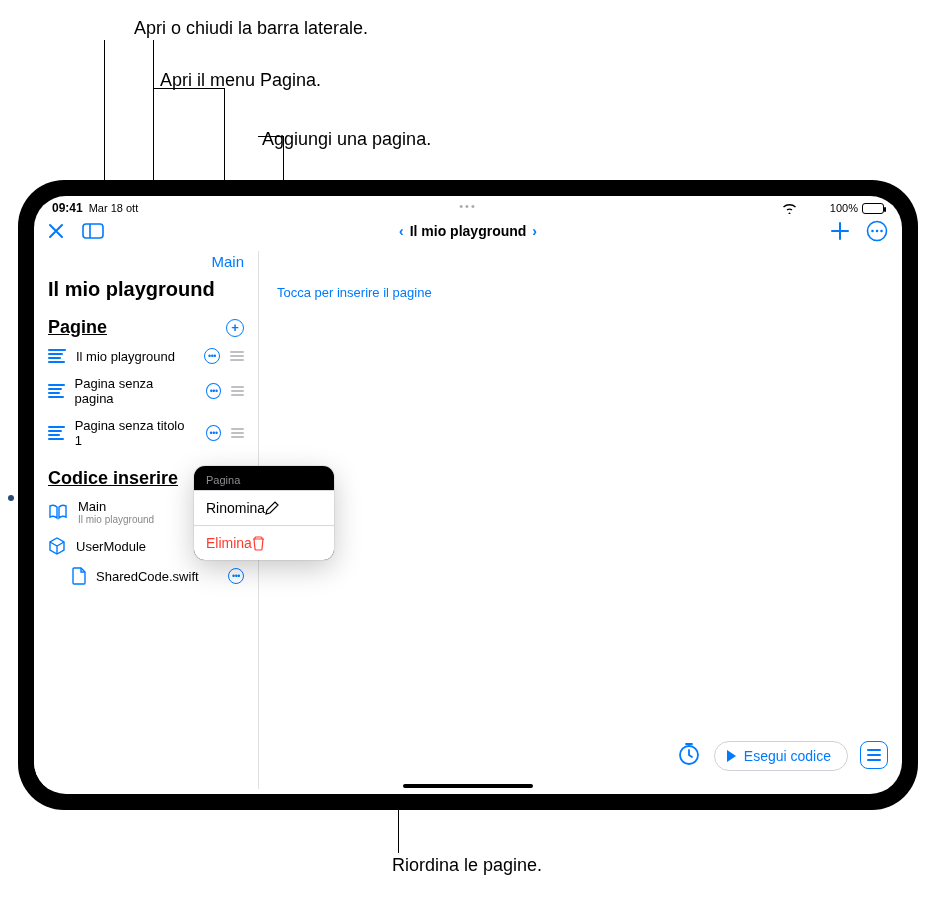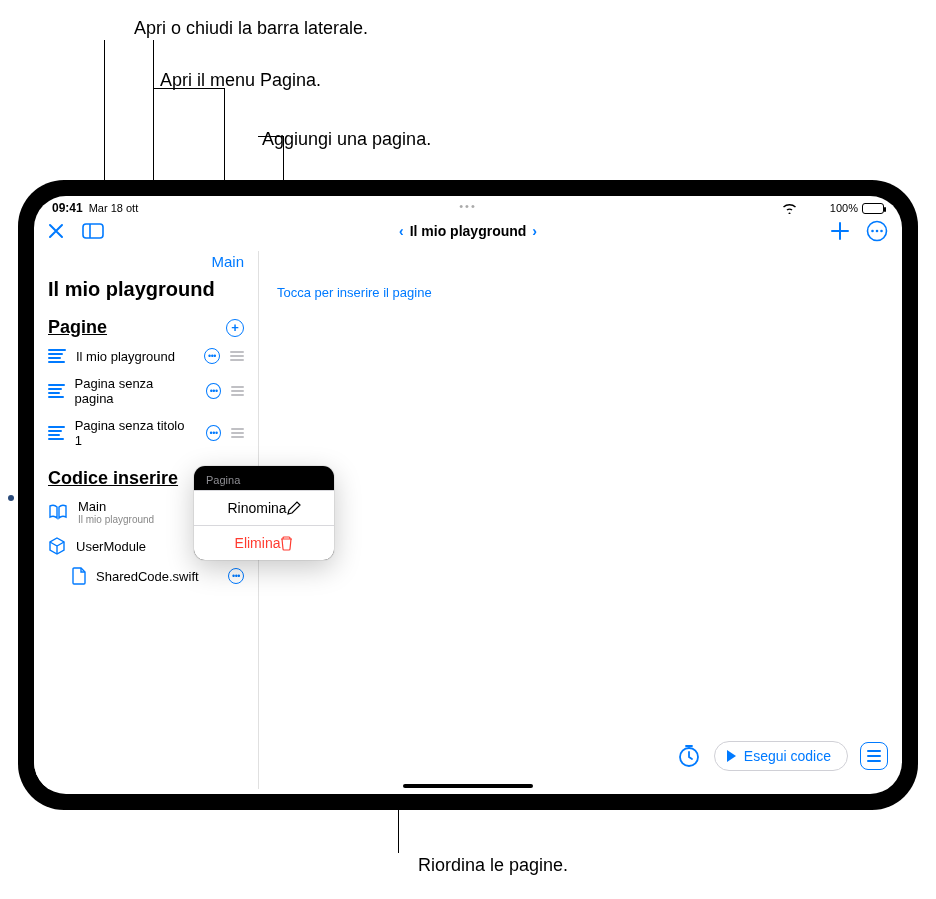--- a/index.html
+++ b/index.html
@@ -207,42 +207,42 @@
   border-radius: 11px;
   box-shadow: 0 8px 28px rgba(0,0,0,.22), 0 0 0 1px rgba(0,0,0,.06);
   overflow: hidden;
   font-size: 14px;
 }
 .ctx-header {
   font-size: 11px; color: #8e8e93;
   padding: 8px 12px 4px;
 }
 .ctx-item {
-  display: flex; justify-content: center; align-items: center;
+  display: flex; justify-content: flex-start; align-items: center;
   padding: 9px 12px;
   border-top: 0.5px solid #d8d8dc;
   background: #fff;
 }
 .ctx-item.danger { color: #ff3b30; }
 .ctx-item:first-of-type { border-top: none; }
 
 
 .editor {
   flex: 1;
   position: relative;
   padding: 32px 18px;
 }
 .placeholder-text { color: #007aff; font-size: 13px; }
 
 
 .bottom-bar {
   position: absolute;
   right: 14px;
   bottom: 18px;
-  display: flex; align-items: center; gap: 12px;
+  display: flex; gap: 12px;
 }
 .run-btn {
   display: flex; align-items: center; gap: 8px;
   border: 1px solid #d0d0d6;
   background: #fff;
   border-radius: 18px;
   padding: 6px 16px 6px 12px;
   color: #007aff;
   font-size: 14px;
   font-weight: 500;
@@ -271,21 +271,21 @@
 }
 
 svg { display: block; }
 </style>
 </head>
 <body>
 
 <div class="callout" style="left:110px; top:18px;margin-left:24px;">Apri o chiudi la barra laterale.</div>
 <div class="callout" style="left:160px; top:70px;">Apri il menu Pagina.</div>
 <div class="callout" style="left:262px; top:113px;margin-top:16px;">Aggiungi una pagina.</div>
-<div class="callout" style="left:418px; top:855px;">Riordina le pagine.</div>
+<div class="callout" style="left:392px; top:855px;">Riordina le pagine.</div>
 
 <div class="callout-line" style="left:104px; top:40px; width:1px; height:195px;"></div>
 <div class="callout-line" style="left:153px; top:40px; width:1px; height:197px;"></div>
 <div class="callout-line" style="left:153px; top:88px; width:71px; height:1px;"></div>
 <div class="callout-line" style="left:224px; top:88px; width:1px; height:407px;"></div>
 <div class="callout-line" style="left:258px; top:136px; width:25px; height:1px;"></div>
 <div class="callout-line" style="left:283px; top:136px; width:1px; height:168px;"></div>
 <div class="callout-line" style="left:398px; top:573px; width:1px; height:280px;"></div>
 <div class="callout-line" style="left:306px; top:573px; width:93px; height:1px;"></div>
 <div class="callout-line" style="left:306px; top:501px; width:1px; height:73px;"></div>

